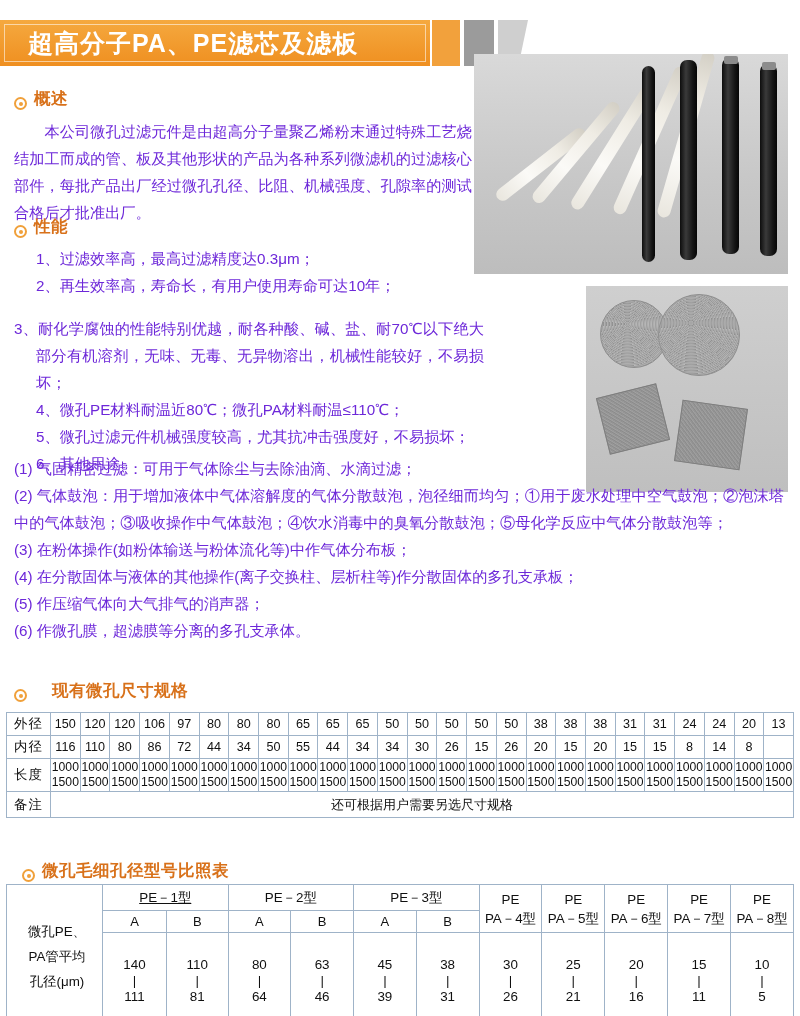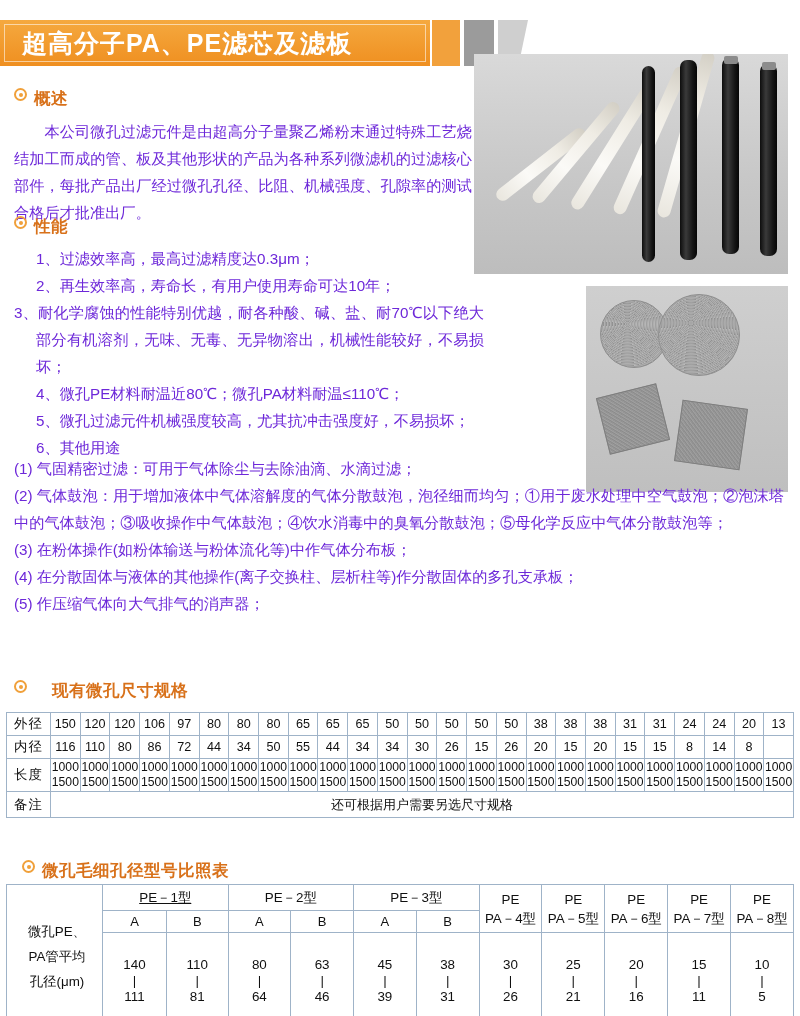--- a/index.html
+++ b/index.html
@@ -31,21 +31,21 @@
     background: linear-gradient(180deg, #f5a93f 0%, #ef8f20 100%);
   }
   .header-bar-inner {
     position: absolute;
     left: 4px; top: 4px;
     width: 422px; height: 38px;
     border: 1px solid rgba(255,255,255,0.55);
   }
   .header-title {
     position: absolute;
-    left: 22px; top: 14px;
+    left: 28px; top: 14px;
     font-size: 25px;
     font-weight: bold;
     color: #ffffff;
     letter-spacing: 1px;
     line-height: 34px;
     white-space: nowrap;
   }
   .header-accent {
     position: absolute;
     left: 432px; top: 8px;
@@ -62,21 +62,21 @@
     position: absolute;
     left: 498px; top: 8px;
     width: 30px; height: 46px;
     background: #cfcfcf;
     clip-path: polygon(0 0, 100% 0, 68% 100%, 0 100%);
   }
 
   
   .sec-head {
     display: flex;
-    align-items: flex-start;
+    align-items: flex-end;
     gap: 7px;
     margin: 12px 0 4px 14px;
   }
   .sec-bullet {
     width: 13px; height: 13px;
     border-radius: 50%;
     border: 2px solid #f0a03a;
     position: relative;
     flex: none;
   }
@@ -280,32 +280,33 @@
   </div>
 
   <div class="sec-head" style="position:absolute; left:14px; top:216px; margin:0;">
     <span class="sec-bullet"></span>
     <span class="sec-title">性能</span>
   </div>
 
   <div class="perf-list">
     <div class="body-text" style="padding-left:22px;">1、过滤效率高，最高过滤精度达0.3μm；</div>
     <div class="body-text" style="padding-left:22px;">2、再生效率高，寿命长，有用户使用寿命可达10年；</div>
-    <div class="body-text" style="padding-left:22px; text-indent:-22px; width:470px;">3、耐化学腐蚀的性能特别优越，耐各种酸、碱、盐、耐70℃以下绝大部分有机溶剂，无味、无毒、无异物溶出，机械性能较好，不易损坏；</div>
+    <div class="body-text" style="padding-left:22px; text-indent:-22px; width:470px;margin-top:16px;">3、耐化学腐蚀的性能特别优越，耐各种酸、碱、盐、耐70℃以下绝大部分有机溶剂，无味、无毒、无异物溶出，机械性能较好，不易损坏；</div>
     <div class="body-text" style="padding-left:22px;">4、微孔PE材料耐温近80℃；微孔PA材料耐温≤110℃；</div>
     <div class="body-text" style="padding-left:22px;">5、微孔过滤元件机械强度较高，尤其抗冲击强度好，不易损坏；</div>
     <div class="body-text" style="padding-left:22px;">6、其他用途</div>
   </div>
 
   <div class="perf-wide">
     <div class="body-text">(1) 气固精密过滤：可用于气体除尘与去除油滴、水滴过滤；</div>
     <div class="body-text">(2) 气体鼓泡：用于增加液体中气体溶解度的气体分散鼓泡，泡径细而均匀；①用于废水处理中空气鼓泡；②泡沫塔中的气体鼓泡；③吸收操作中气体鼓泡；④饮水消毒中的臭氧分散鼓泡；⑤母化学反应中气体分散鼓泡等；</div>
     <div class="body-text">(3) 在粉体操作(如粉体输送与粉体流化等)中作气体分布板；</div>
     <div class="body-text">(4) 在分散固体与液体的其他操作(离子交换柱、层析柱等)作分散固体的多孔支承板；</div>
     <div class="body-text">(5) 作压缩气体向大气排气的消声器；</div>
+    <div class="body-text">(6) 作微孔膜，超滤膜等分离的多孔支承体。</div>
   </div>
 
   <div class="sec-head" style="position:absolute; left:14px; top:680px; margin:0;gap:25px;">
     <span class="sec-bullet"></span>
     <span class="sec-title">现有微孔尺寸规格</span>
   </div>
 
   <table class="spec-table">
     <tbody>
       <tr id="spec-row-0">

